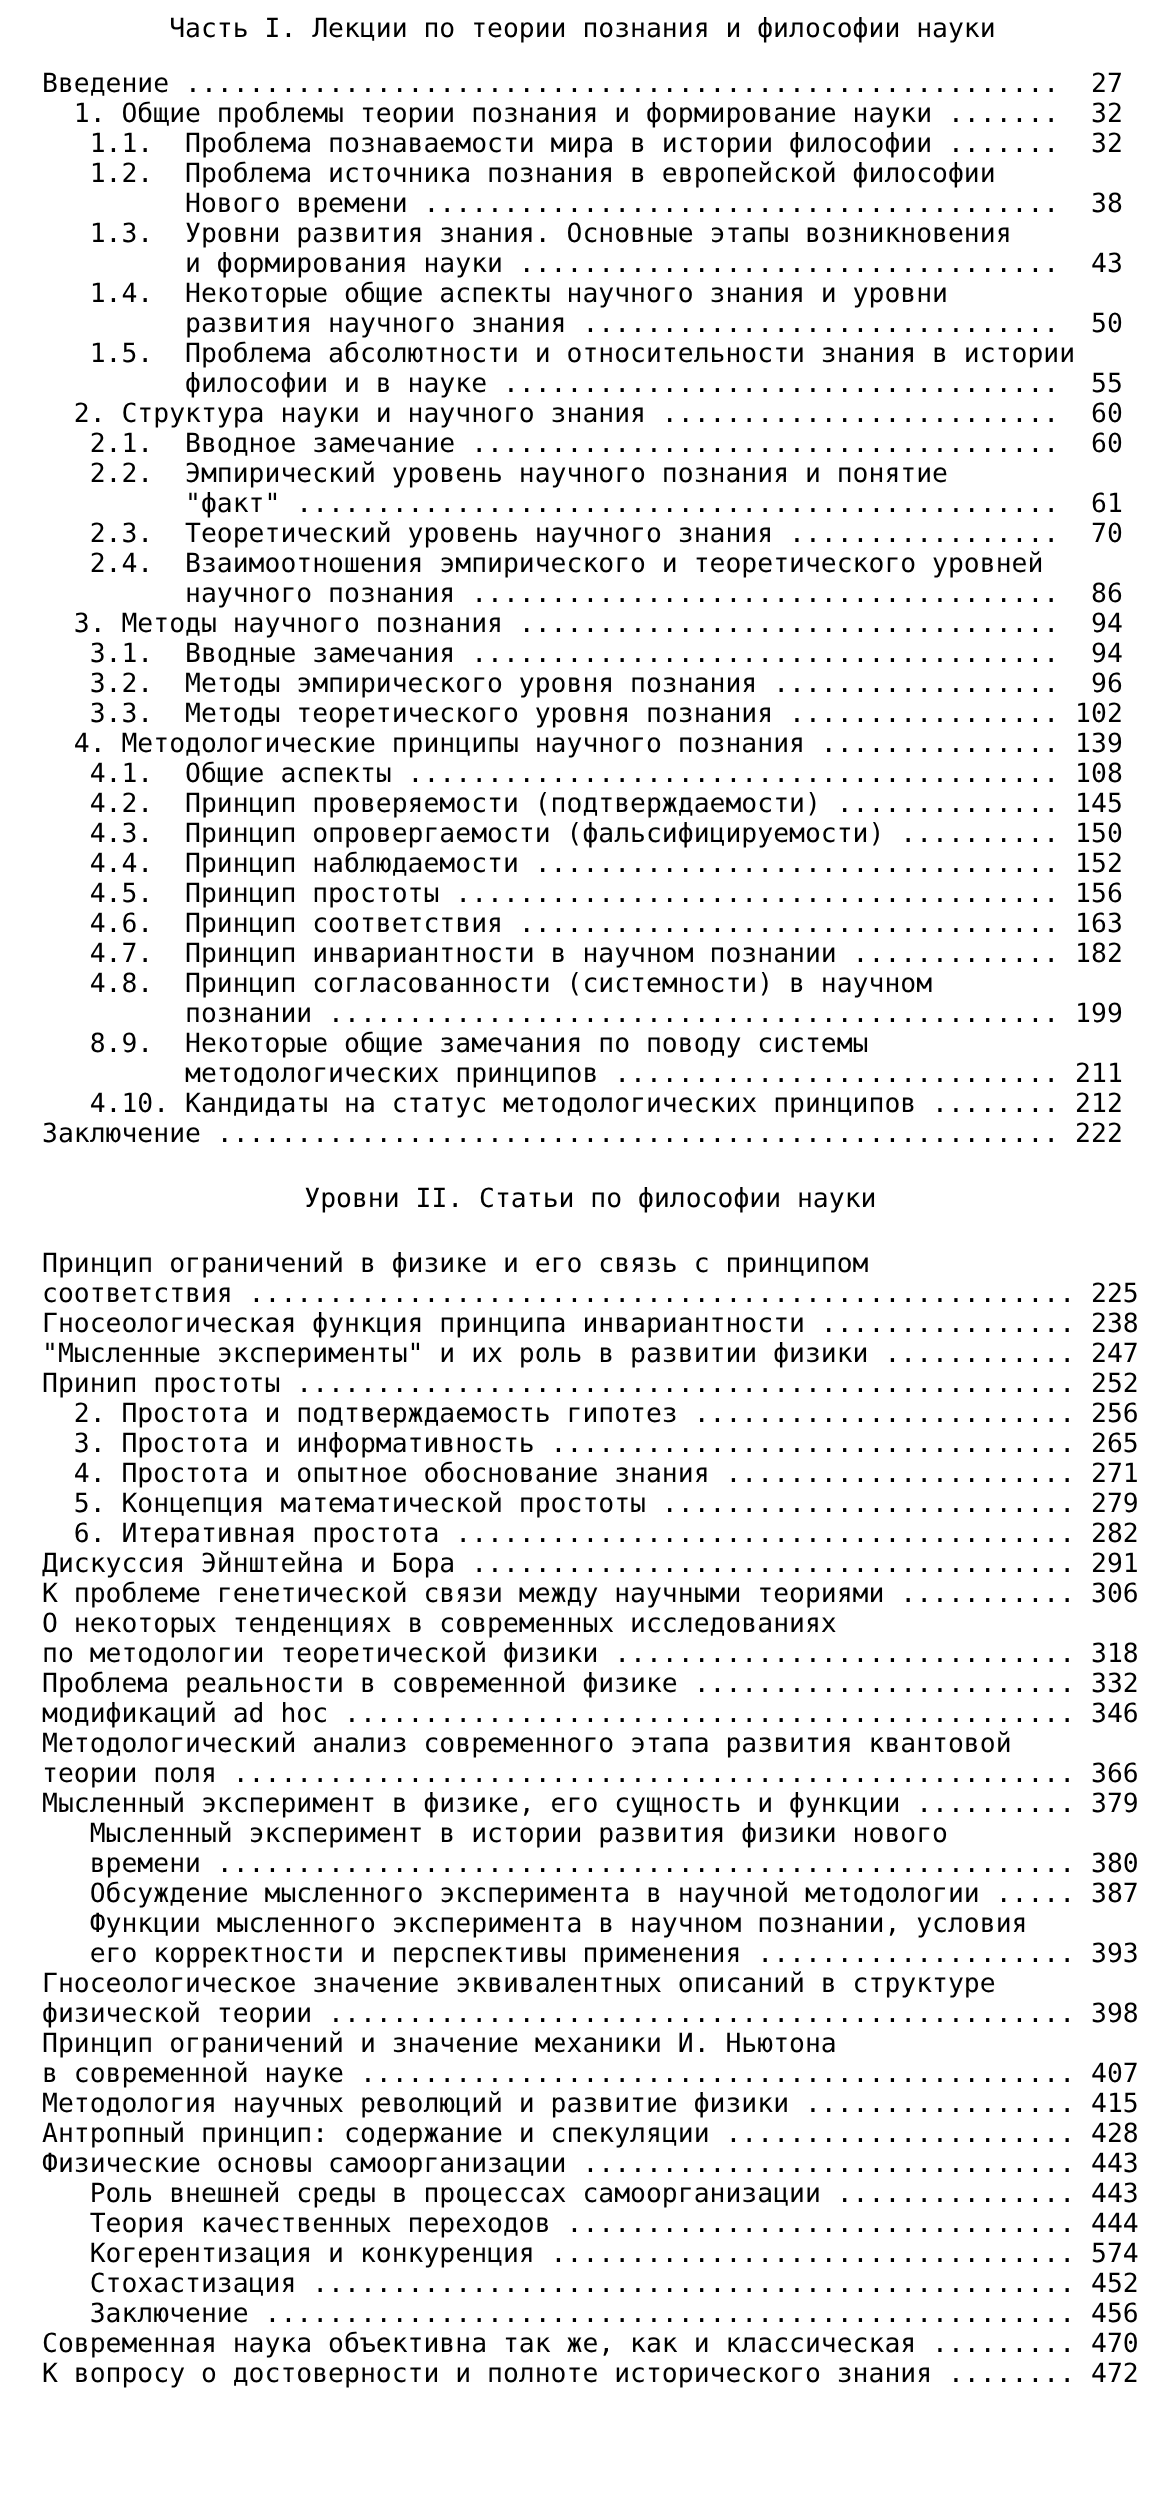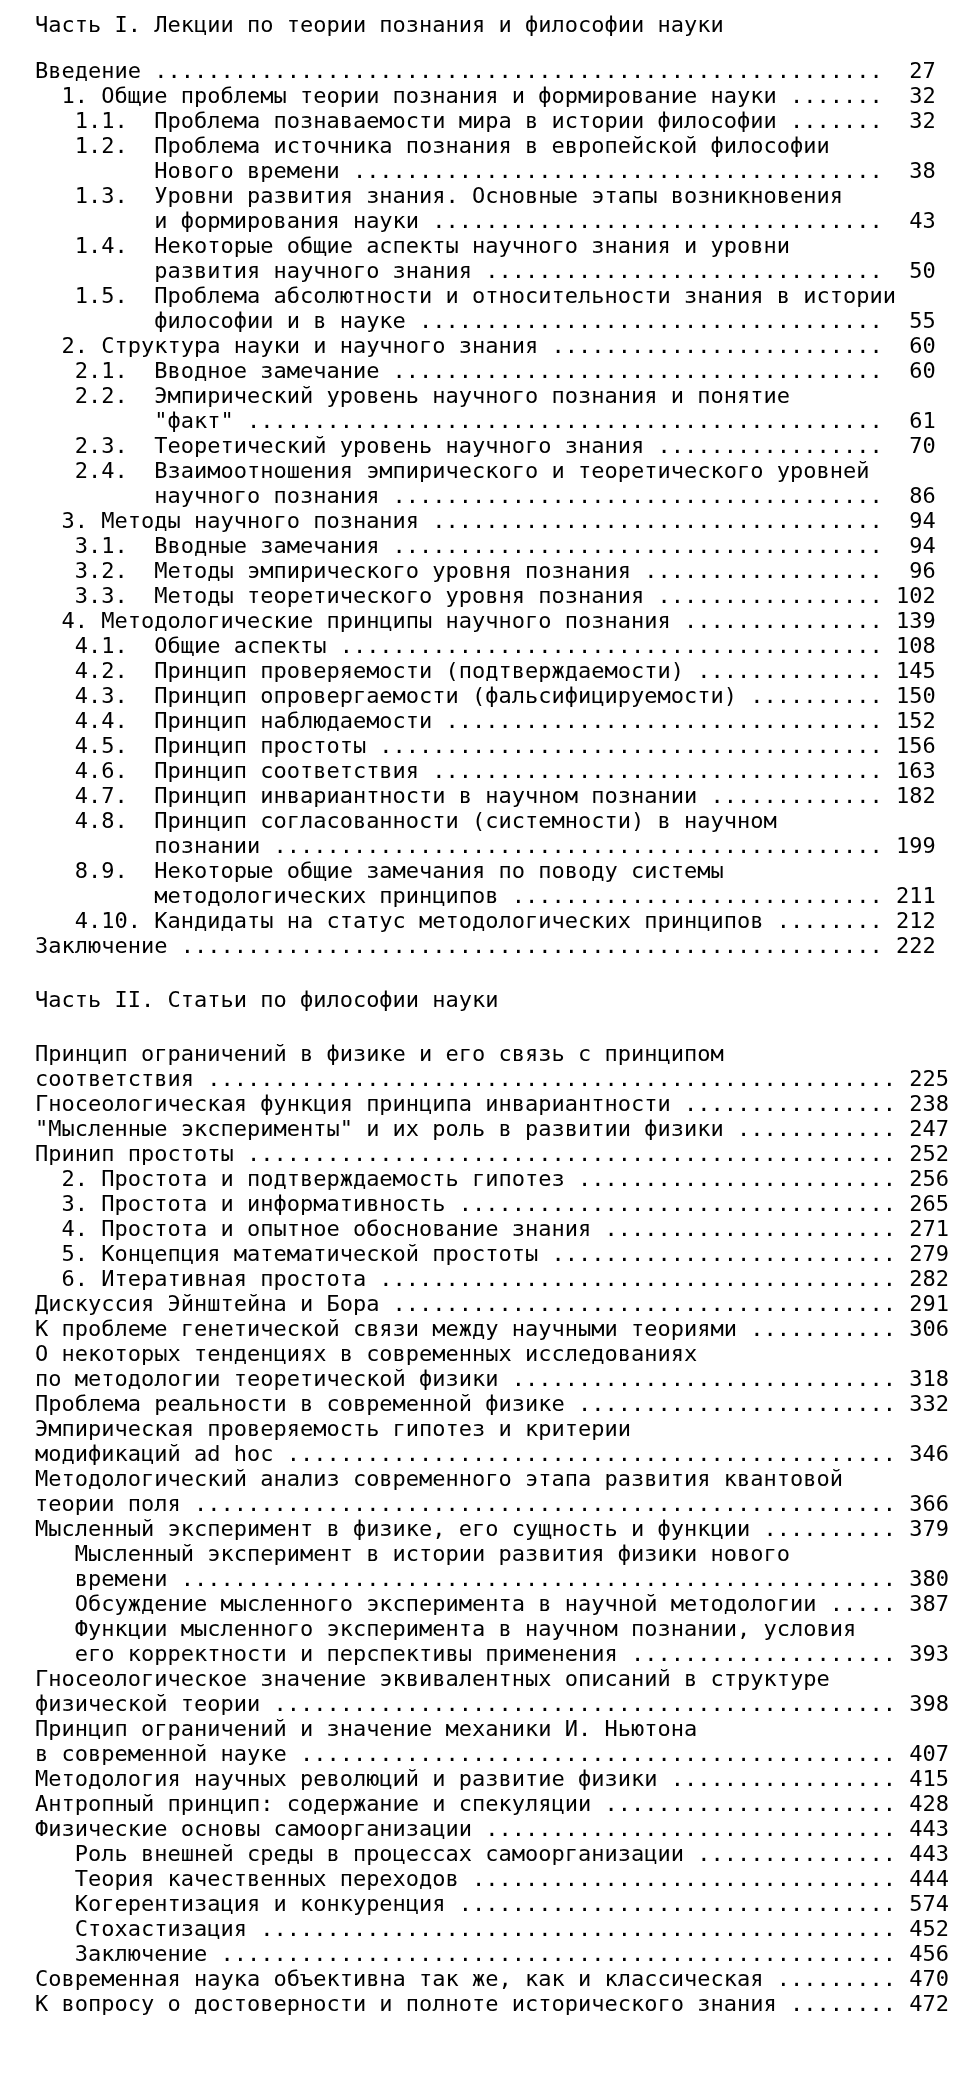--- a/index.html
+++ b/index.html
@@ -11,21 +11,21 @@
     color: #000000;
     font-family: "DejaVu Sans Mono", "Liberation Mono", monospace;
     font-size: 22px;
     line-height: 25px;
     padding: 12px 0 24px 35px;
   }
   .toc-part { }
   .part-1 { width: 68ch; }
   .part-2 { width: 69ch; }
   .toc-heading {
-    text-align: left;
+    text-align: center;
     white-space: pre;
   }
   .heading-1 { margin: 0 0 21px 0; }
   .heading-2 { margin: 29px 0 29px 0; }
   .toc-line { white-space: pre; }
 </style>
 </head>
 <body>
 
 <main>
@@ -66,38 +66,37 @@
         <div class="toc-line">   4.8.  Принцип согласованности (системности) в научном</div>
         <div class="toc-line">         познании .............................................. 199</div>
         <div class="toc-line">   8.9.  Некоторые общие замечания по поводу системы</div>
         <div class="toc-line">         методологических принципов ............................ 211</div>
         <div class="toc-line">   4.10. Кандидаты на статус методологических принципов ........ 212</div>
         <div class="toc-line">Заключение ..................................................... 222</div>
       </div>
   </section>
 
   <section class="toc-part part-2">
-    <div class="toc-heading heading-2">Часть II. Статьи по философии науки</div>
+    <div class="toc-heading heading-2">Уровни II. Статьи по философии науки</div>
     <div>
         <div class="toc-line">Принцип ограничений в физике и его связь с принципом</div>
         <div class="toc-line">соответствия .................................................... 225</div>
         <div class="toc-line">Гносеологическая функция принципа инвариантности ................ 238</div>
         <div class="toc-line">"Мысленные эксперименты" и их роль в развитии физики ............ 247</div>
         <div class="toc-line">Принип простоты ................................................. 252</div>
         <div class="toc-line">  2. Простота и подтверждаемость гипотез ........................ 256</div>
         <div class="toc-line">  3. Простота и информативность ................................. 265</div>
         <div class="toc-line">  4. Простота и опытное обоснование знания ...................... 271</div>
         <div class="toc-line">  5. Концепция математической простоты .......................... 279</div>
         <div class="toc-line">  6. Итеративная простота ....................................... 282</div>
         <div class="toc-line">Дискуссия Эйнштейна и Бора ...................................... 291</div>
         <div class="toc-line">К проблеме генетической связи между научными теориями ........... 306</div>
         <div class="toc-line">О некоторых тенденциях в современных исследованиях</div>
         <div class="toc-line">по методологии теоретической физики ............................. 318</div>
         <div class="toc-line">Проблема реальности в современной физике ........................ 332</div>
-        <div class="toc-line">Эмпирическая проверяемость гипотез и критерии</div>
         <div class="toc-line">модификаций ad hoc .............................................. 346</div>
         <div class="toc-line">Методологический анализ современного этапа развития квантовой</div>
         <div class="toc-line">теории поля ..................................................... 366</div>
         <div class="toc-line">Мысленный эксперимент в физике, его сущность и функции .......... 379</div>
         <div class="toc-line">   Мысленный эксперимент в истории развития физики нового</div>
         <div class="toc-line">   времени ...................................................... 380</div>
         <div class="toc-line">   Обсуждение мысленного эксперимента в научной методологии ..... 387</div>
         <div class="toc-line">   Функции мысленного эксперимента в научном познании, условия</div>
         <div class="toc-line">   его корректности и перспективы применения .................... 393</div>
         <div class="toc-line">Гносеологическое значение эквивалентных описаний в структуре</div>

